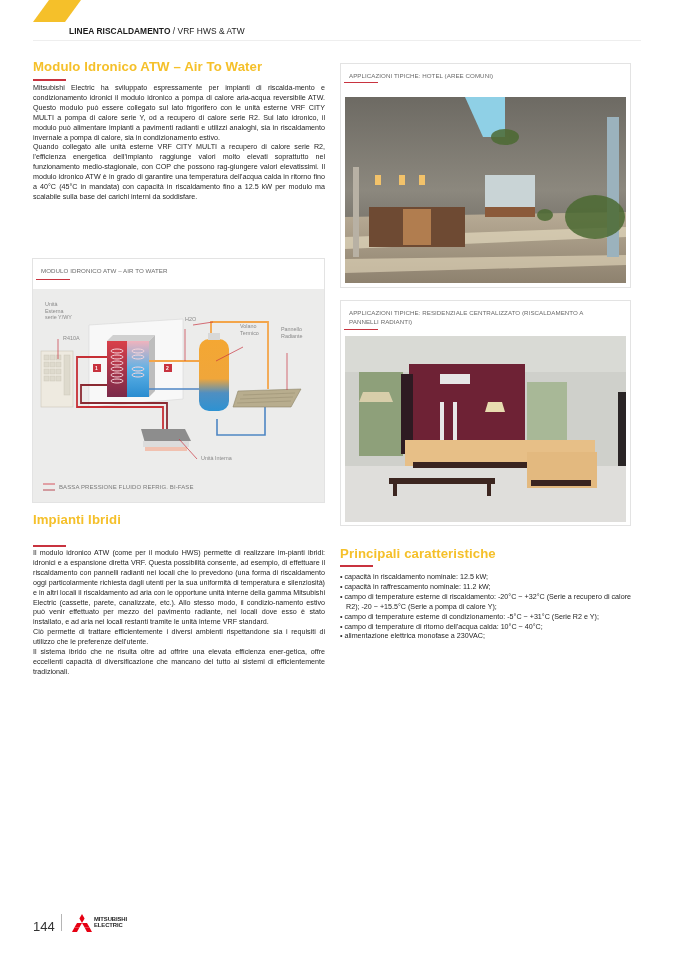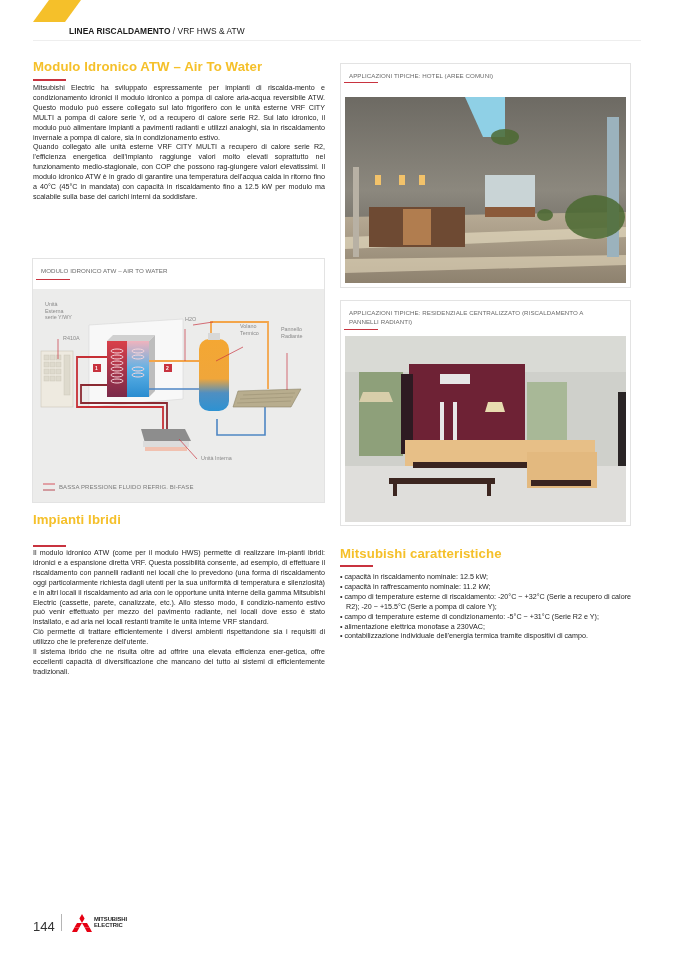--- a/index.html
+++ b/index.html
@@ -239,30 +239,30 @@
 </div>
 
 <div class="sec-title" style="left:33px; top:512px;">Impianti Ibridi</div>
 <div class="sec-underline" style="left:33px; top:545px;"></div>
 <div class="body-text" style="left:33px; top:549px; width:292px;">
   <p>Il modulo idronico ATW (come per il modulo HWS) permette di realizzare im-pianti ibridi: idronici e a espansione diretta VRF. Questa possibilità consente, ad esempio, di effettuare il riscaldamento con pannelli radianti nei locali che lo prevedono (una forma di riscaldamento oggi particolarmente richiesta dagli utenti per la sua uniformità di temperatura e silenziosità) e in altri locali il riscaldamento ad aria con le opportune unità interne della gamma Mitsubishi Electric (cassette, parete, canalizzate, etc.). Allo stesso modo, il condizio-namento estivo può venir effettuato per mezzo del pavimento radiante, nei locali dove esso è stato installato, e ad aria nei locali restanti tramite le unità interne VRF standard.</p>
   <p>Ciò permette di trattare efficientemente i diversi ambienti rispettandone sia i requisiti di utilizzo che le preferenze dell'utente.</p>
   <p>Il sistema ibrido che ne risulta oltre ad offrire una elevata efficienza ener-getica, offre eccellenti capacità di diversificazione che mancano del tutto ai sistemi di efficientemente tradizionali.</p>
 </div>
 
-<div class="sec-title" style="left:340px; top:546px;">Mitsubishi caratteristiche</div>
+<div class="sec-title" style="left:340px; top:546px;">Principali caratteristiche</div>
 <div class="sec-underline" style="left:340px; top:565px;"></div>
 <div class="body-text" style="left:340px; top:573px; width:291px;">
   <ul class="bullets">
     <li>• capacità in riscaldamento nominale: 12.5 kW;</li>
     <li>• capacità in raffrescamento nominale: 11.2 kW;</li>
     <li>• campo di temperature esterne di riscaldamento: -20°C ~ +32°C (Serie a recupero di calore R2); -20 ~ +15.5°C (Serie a pompa di calore Y);</li>
     <li>• campo di temperature esterne di condizionamento: -5°C ~ +31°C (Serie R2 e Y);</li>
+    <li>• campo di temperature di ritorno dell'acqua calda: 10°C ~ 40°C;</li>
     <li>• alimentazione elettrica monofase a 230VAC;</li>
-    <li>• contabilizzazione individuale dell'energia termica tramite dispositivi di campo.</li>
   </ul>
 </div>
 
 <div class="footer-num">144</div>
 <div class="footer-bar"></div>
 <div class="logo">
   <svg width="20" height="18" viewBox="0 0 20 18" style="position:absolute;left:0;top:0;">
     <polygon points="10,0 12.6,4.5 10,9 7.4,4.5" fill="#e60012"></polygon>
     <polygon points="10,9 5,9 2.4,13.5 7.4,13.5" fill="#e60012"></polygon>
     <polygon points="2.4,13.5 7.4,13.5 5,18 0,18" fill="#e60012"></polygon>

